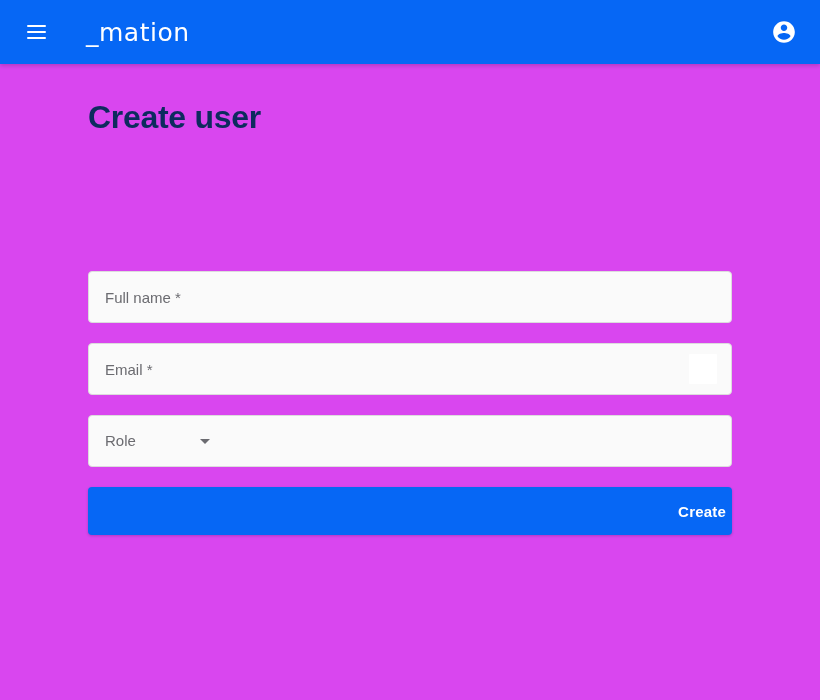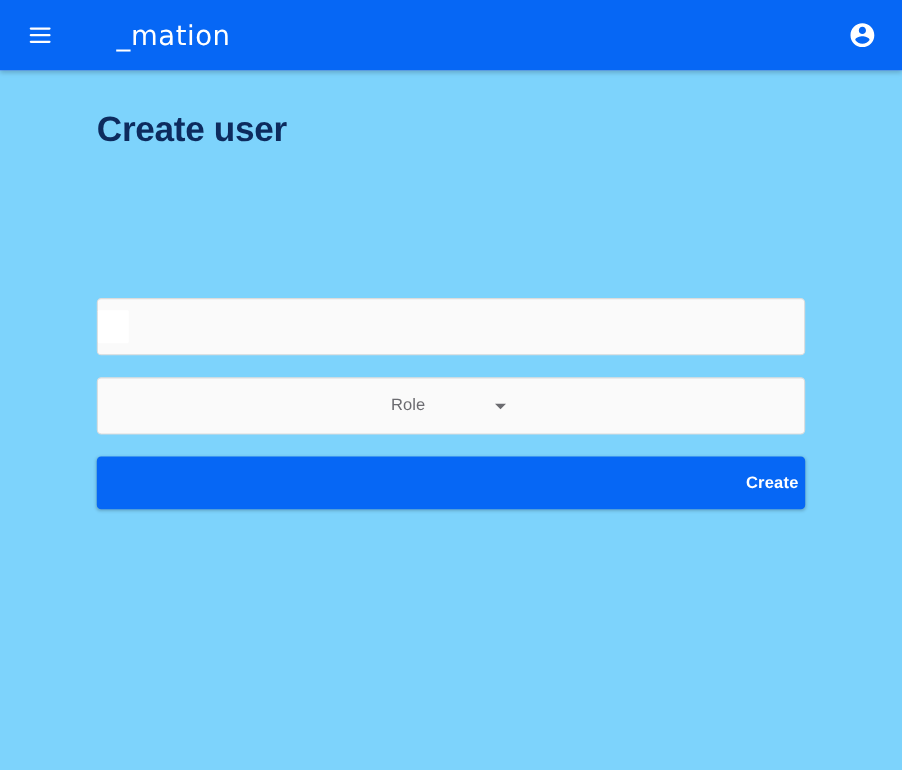--- a/index.html
+++ b/index.html
@@ -16,21 +16,20 @@
 
   
   .appbar {
     position: relative;
     height: 64px;
     background: #0667f5;
     display: flex;
     align-items: center;
     box-shadow: 0 2px 4px rgba(0,0,0,0.18);
     z-index: 5;
-    gap: 20px;
   }
   .menu-button {
     width: 48px;
     height: 48px;
     margin-left: 12px;
     border: none;
     background: transparent;
     display: flex;
     flex-direction: column;
     align-items: center;
@@ -74,21 +73,21 @@
     justify-content: center;
     cursor: pointer;
     padding: 0;
     border-radius: 50%;
   }
 
   
   .page {
     position: relative;
     height: 636px;
-    background: #7dd3fc;
+    background: #d946ef;
   }
   .page-title {
     margin: 0;
     padding: 30px 0 0 88px;
     font-size: 32px;
     font-weight: bold;
     color: #0d2b5e;
     letter-spacing: -0.3px;
     line-height: 46px;
   }
@@ -132,21 +131,21 @@
     height: 30px;
     margin-right: 14px;
     background: #ffffff;
     border-radius: 1px;
     flex: 0 0 auto;
     cursor: pointer;
   }
 
   
   .field-select {
-    justify-content: center;
+    justify-content: flex-start;
     cursor: pointer;
     gap: 48px;
   }
   .select-value {
     padding: 0 16px;
     font-size: 15px;
     color: #6b6b70;
     line-height: 50px;
   }
   .select-caret {
@@ -202,22 +201,26 @@
   </button>
 
 </header>
 
 <main class="page">
 
   <h1 class="page-title">Create user</h1>
 
   <form class="form">
 
-
     <label class="field">
+      <input type="text" placeholder="Full name *" style="">
+    </label>
+
+    <label class="field">
+      <input type="text" placeholder="Email *" style="">
       <span class="field-affix"></span>
     </label>
 
 
     <div class="field field-select">
       <span class="select-value">Role</span>
       <span class="select-caret"></span>
     </div>
 
     <button type="submit" class="submit-button">Create</button>

